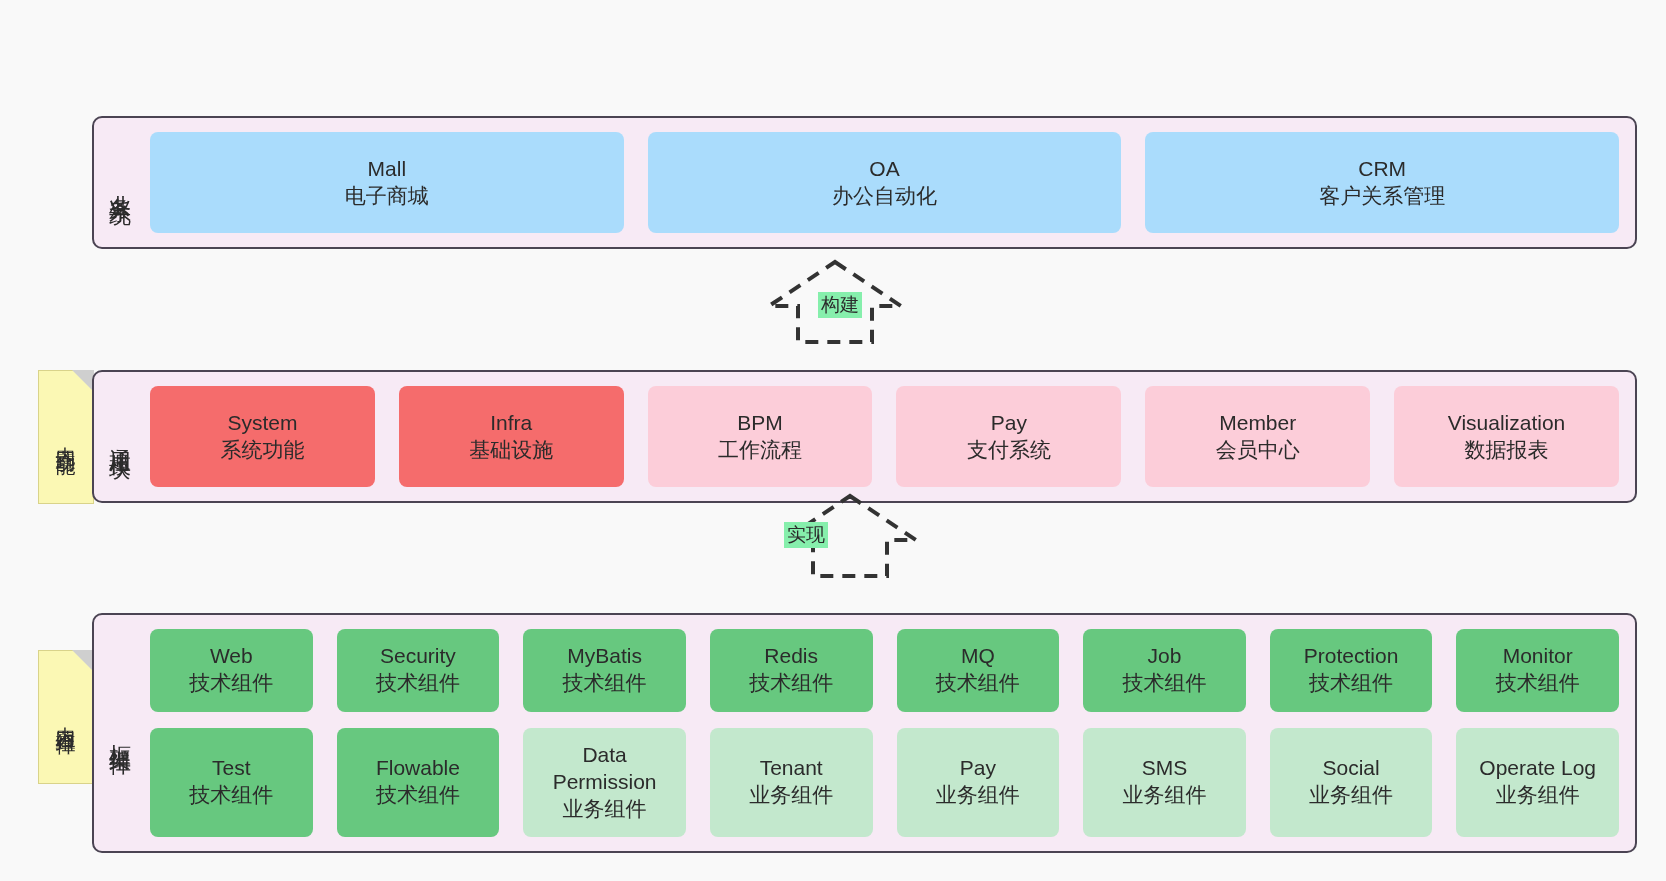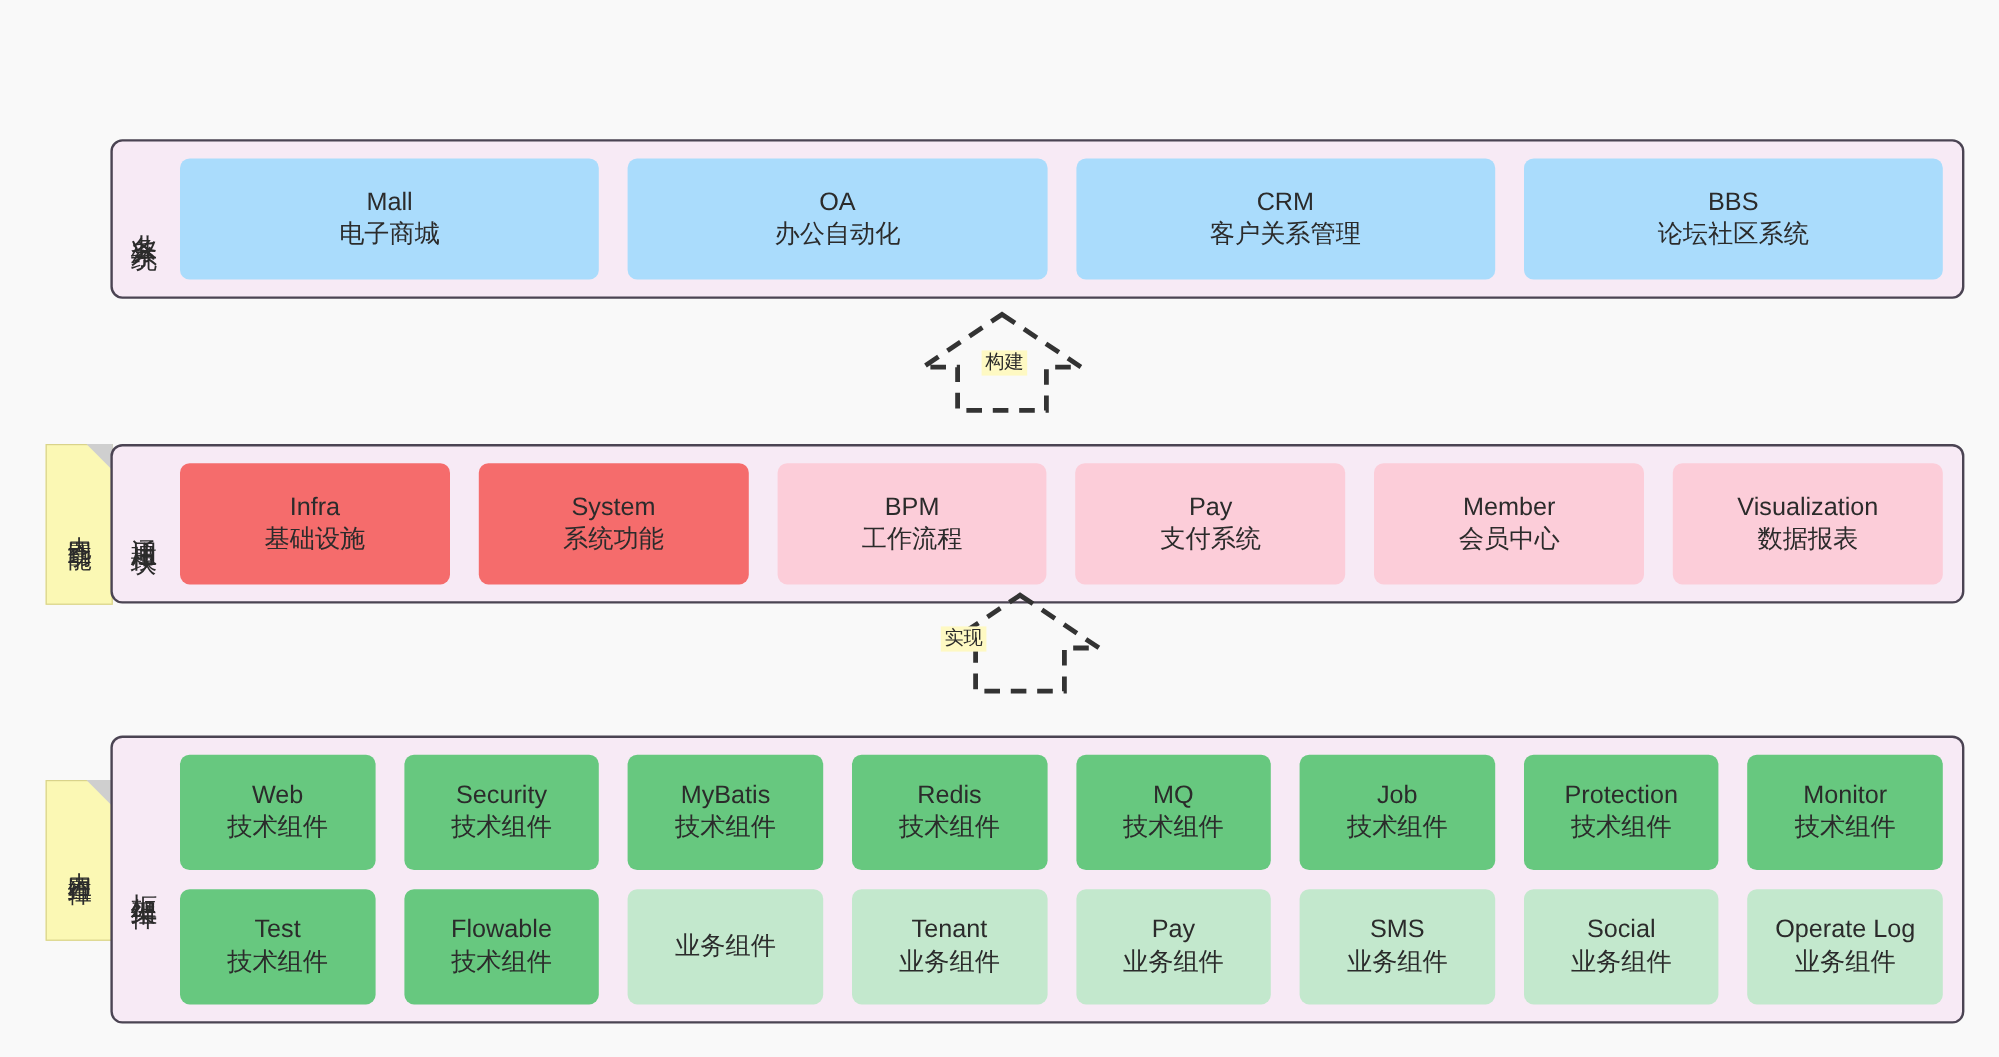--- a/index.html
+++ b/index.html
@@ -102,23 +102,23 @@
     border-top: 22px solid #cfcfcf;
   }
   #sticky-common { left: 38px; top: 370px; height: 134px; }
   #sticky-frame  { left: 38px; top: 650px; height: 134px; }
 
   
   .uml-arrow { position: absolute; }
   .uml-arrow svg { display: block; overflow: visible; }
   .uml-label {
     position: absolute;
-    font-size: 16px;
-    color: #2b2b2b;
-    background: #fef9c3;
+    font-size: 19px;
+    color: #2b2b2b;
+    background: #86efac;
     padding: 0 3px;
     white-space: nowrap;
     user-select: none;
   }
   #arrow-build  { left: 760px; top: 258px; width: 150px; height: 88px; }
   #arrow-impl   { left: 775px; top: 492px; width: 150px; height: 88px; }
   #label-build  { left: 818px; top: 292px; }
   #label-impl   { left: 784px; top: 522px; }
 </style>
 </head>
@@ -135,48 +135,44 @@
           <span class="cn">电子商城</span>
         </div>
         <div class="cell c-blue">
           <span class="en">OA</span>
           <span class="cn">办公自动化</span>
         </div>
         <div class="cell c-blue">
           <span class="en">CRM</span>
           <span class="cn">客户关系管理</span>
         </div>
-        <div class="cell c-blue">
-          <span class="en">BBS</span>
-          <span class="cn">论坛社区系统</span>
-        </div>
       </div>
     </div>
   </div>
 
   <div class="uml-arrow" id="arrow-build">
     <svg width="150" height="88" viewBox="0 0 150 88">
       <path d="M75 4 L141 48 L112 48 L112 84 L38 84 L38 48 L9 48 Z" fill="none" stroke="#333333" stroke-width="4" stroke-dasharray="13 9" stroke-linejoin="miter"></path>
     </svg>
   </div>
   <div class="uml-label" id="label-build">构建</div>
 
   <div class="sticky" id="sticky-common">内置功能</div>
 
   <div class="panel" id="panel-common">
     <div class="panel-label">通用模块</div>
     <div class="panel-body">
       <div class="row">
         <div class="cell c-red">
+          <span class="en">System</span>
+          <span class="cn">系统功能</span>
+        </div>
+        <div class="cell c-red">
           <span class="en">Infra</span>
           <span class="cn">基础设施</span>
-        </div>
-        <div class="cell c-red">
-          <span class="en">System</span>
-          <span class="cn">系统功能</span>
         </div>
         <div class="cell c-pink">
           <span class="en">BPM</span>
           <span class="cn">工作流程</span>
         </div>
         <div class="cell c-pink">
           <span class="en">Pay</span>
           <span class="cn">支付系统</span>
         </div>
         <div class="cell c-pink">
@@ -242,20 +238,21 @@
       <div class="row">
         <div class="cell c-green">
           <span class="en">Test</span>
           <span class="cn">技术组件</span>
         </div>
         <div class="cell c-green">
           <span class="en">Flowable</span>
           <span class="cn">技术组件</span>
         </div>
         <div class="cell c-lgreen">
+          <span class="en">Data Permission</span>
           <span class="cn">业务组件</span>
         </div>
         <div class="cell c-lgreen">
           <span class="en">Tenant</span>
           <span class="cn">业务组件</span>
         </div>
         <div class="cell c-lgreen">
           <span class="en">Pay</span>
           <span class="cn">业务组件</span>
         </div>

